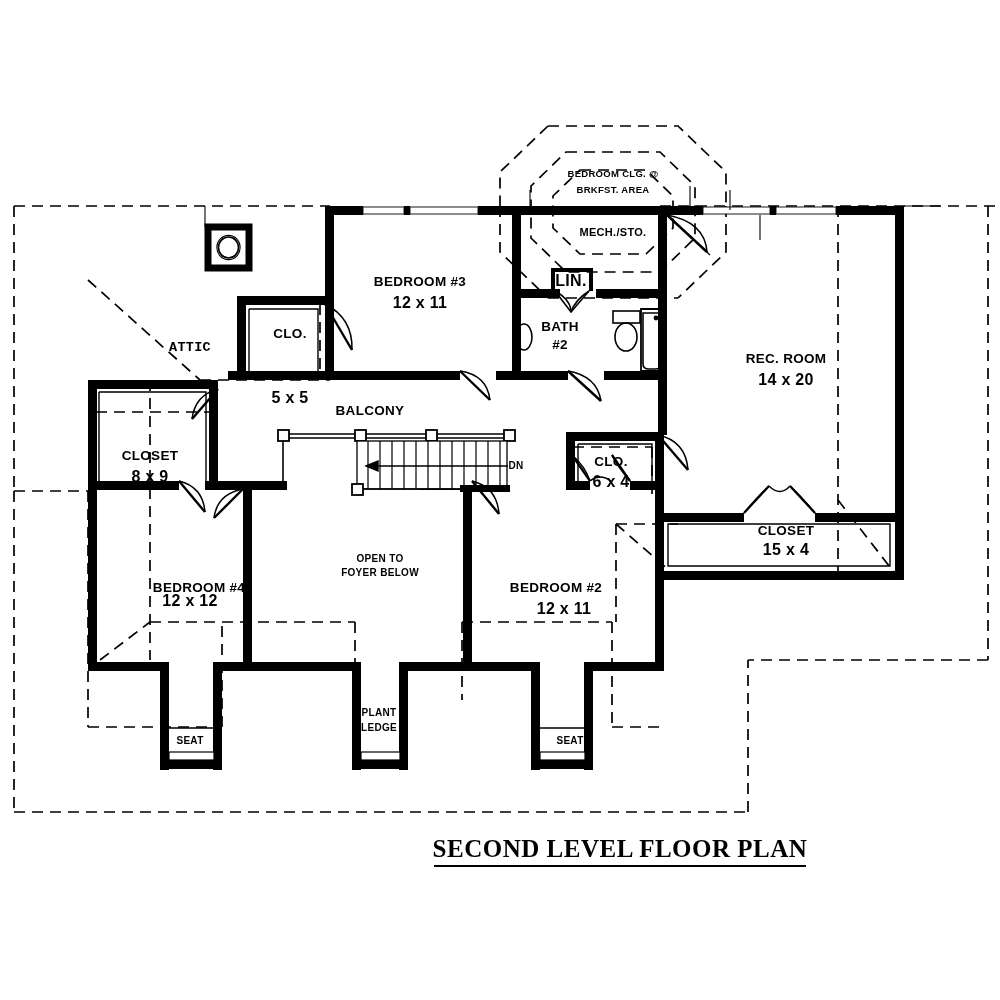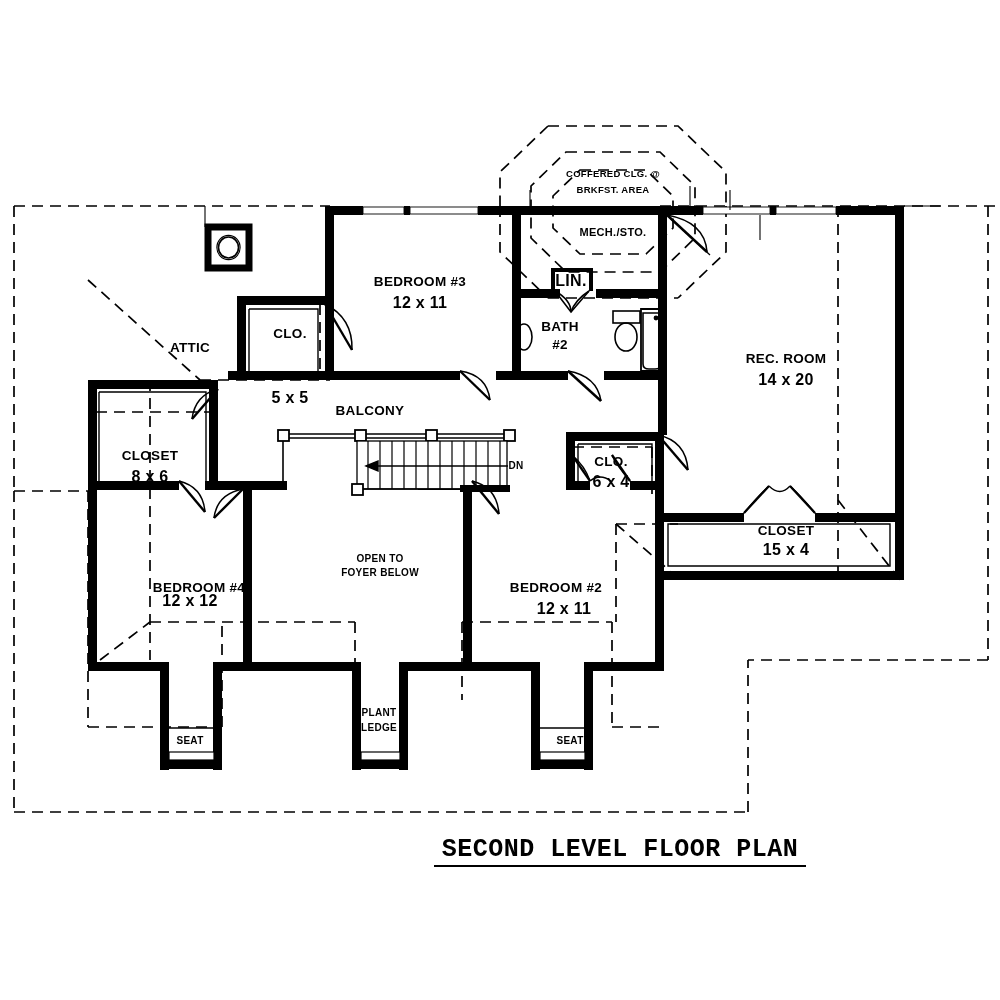--- a/index.html
+++ b/index.html
@@ -47,21 +47,21 @@
   .plan-title {
     position: absolute;
     left: 620px;
     top: 849px;
     transform: translate(-50%, -50%);
     font-size: 25px;
     font-weight: bold;
     letter-spacing: 0.5px;
     color: #000;
     white-space: nowrap;
-    font-family: Liberation Mono, monospace;
+    font-family: Liberation Serif, serif;
   }
   .title-rule {
     position: absolute;
     left: 434px;
     top: 865px;
     width: 372px;
     height: 2px;
     background: #000;
   }
 </style>
@@ -382,38 +382,38 @@
   <div class="lbl room-name" style="left:190px; top:588px;margin-left:9px;">BEDROOM #4</div>
   <div class="lbl room-dim" style="left:190px; top:601px;">12 x 12</div>
 
   <div class="lbl room-name" style="left:556px; top:588px;">BEDROOM #2</div>
   <div class="lbl room-dim" style="left:564px; top:609px;">12 x 11</div>
 
   <div class="lbl room-name" style="left:786px; top:359px;">REC. ROOM</div>
   <div class="lbl room-dim" style="left:786px; top:380px;">14 x 20</div>
 
   <div class="lbl room-name" style="left:150px; top:456px;">CLOSET</div>
-  <div class="lbl room-dim" style="left:150px; top:477px;">8 x 6</div>
+  <div class="lbl room-dim" style="left:150px; top:477px;">8 x 9</div>
 
   <div class="lbl room-name" style="left:786px; top:531px;">CLOSET</div>
   <div class="lbl room-dim" style="left:786px; top:550px;">15 x 4</div>
 
   <div class="lbl room-name" style="left:290px; top:334px;">CLO.</div>
   <div class="lbl room-dim" style="left:290px; top:354px;margin-top:44px;">5 x 5</div>
 
   <div class="lbl room-name" style="left:611px; top:462px;">CLO.</div>
   <div class="lbl room-dim" style="left:611px; top:482px;">6 x 4</div>
 
-  <div class="lbl room-name" style="left:190px; top:348px;">ATTIC</div>
+  <div class="lbl room-name" style="left:190px; top:348px;font-family:Liberation Mono, monospace;">ATTIC</div>
   <div class="lbl room-name" style="left:362px; top:411px;padding-left:16px;">BALCONY</div>
   <div class="lbl bath" style="left:560px; top:327px;">BATH</div>
   <div class="lbl bath" style="left:560px; top:345px;">#2</div>
   <div class="lbl lin" style="left:571px; top:281px;">LIN.</div>
   <div class="lbl small" style="left:613px; top:233px;">MECH./STO.</div>
-  <div class="lbl micro" style="left:613px; top:174px;">COFFERED CLG. @</div>
+  <div class="lbl micro" style="left:613px; top:174px;">BEDROOM CLG. @</div>
   <div class="lbl micro" style="left:613px; top:190px;">BRKFST. AREA</div>
   <div class="lbl tiny" style="left:380px; top:559px;">OPEN TO</div>
   <div class="lbl tiny" style="left:380px; top:573px;">FOYER BELOW</div>
   <div class="lbl tiny" style="left:516px; top:466px;">DN</div>
   <div class="lbl tiny" style="left:190px; top:741px;">SEAT</div>
   <div class="lbl tiny" style="left:379px; top:713px;">PLANT</div>
   <div class="lbl tiny" style="left:379px; top:728px;">LEDGE</div>
   <div class="lbl tiny" style="left:570px; top:741px;">SEAT</div>
 
   <div class="plan-title">SECOND LEVEL FLOOR PLAN</div>

